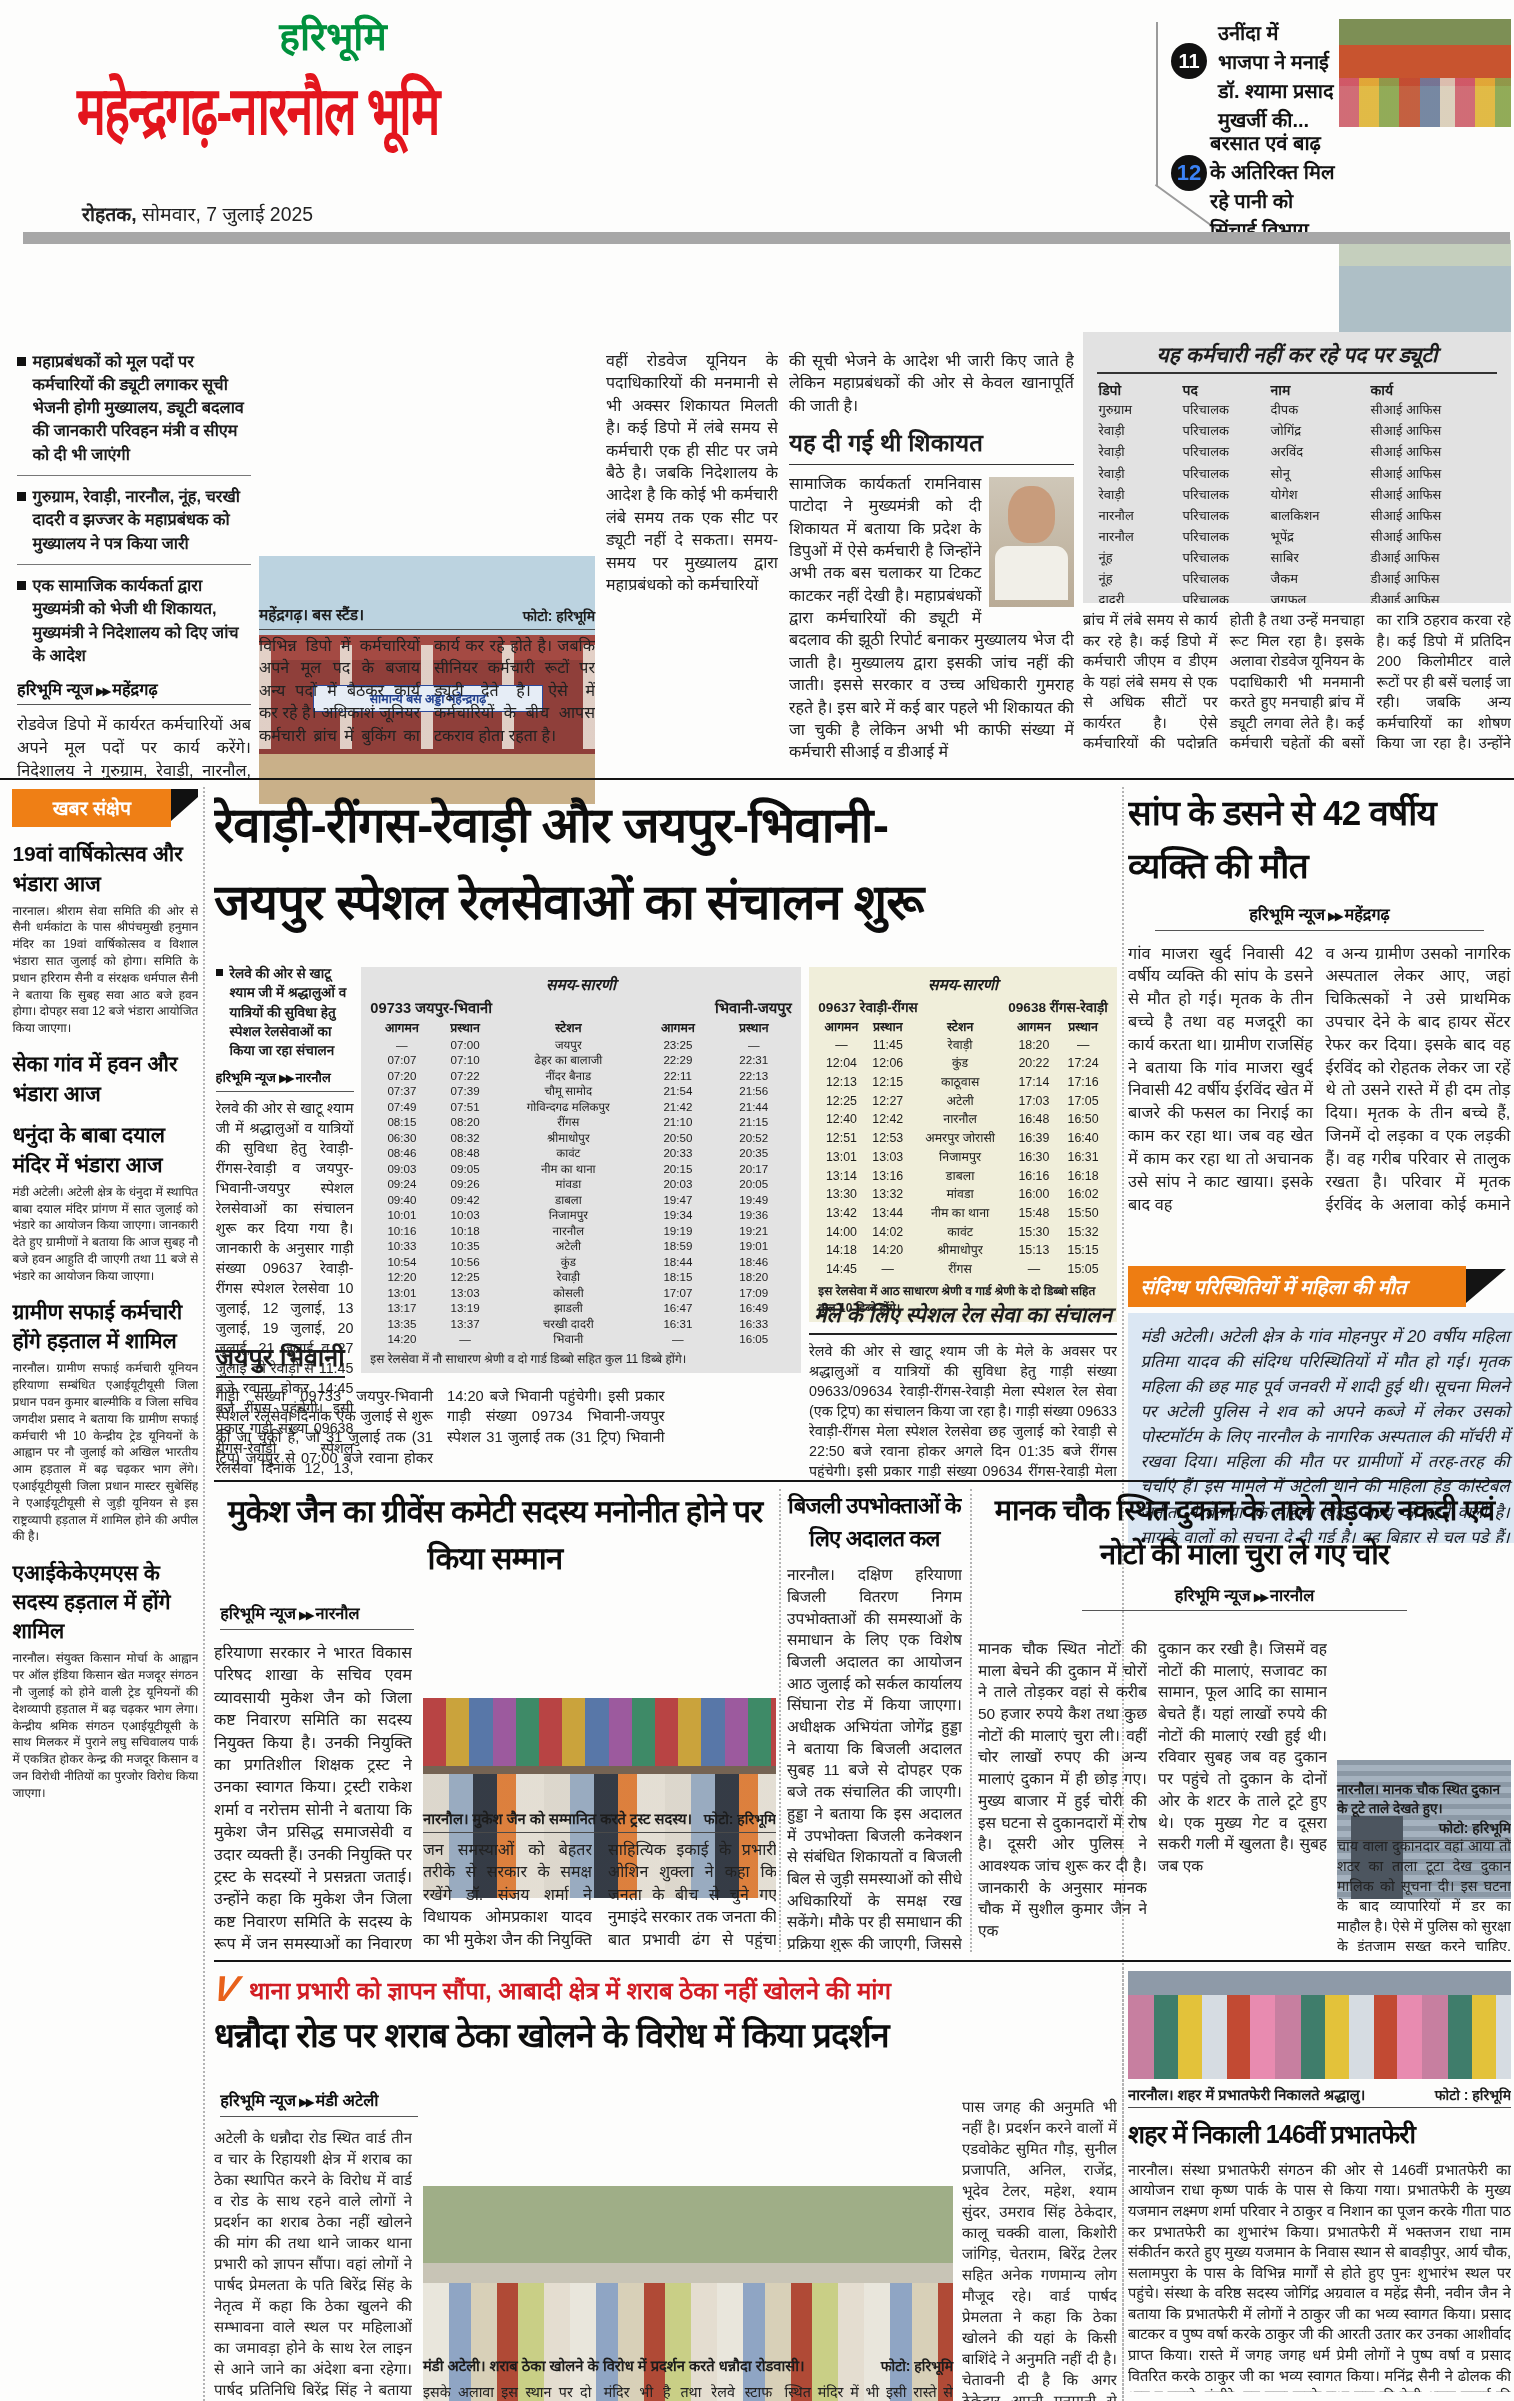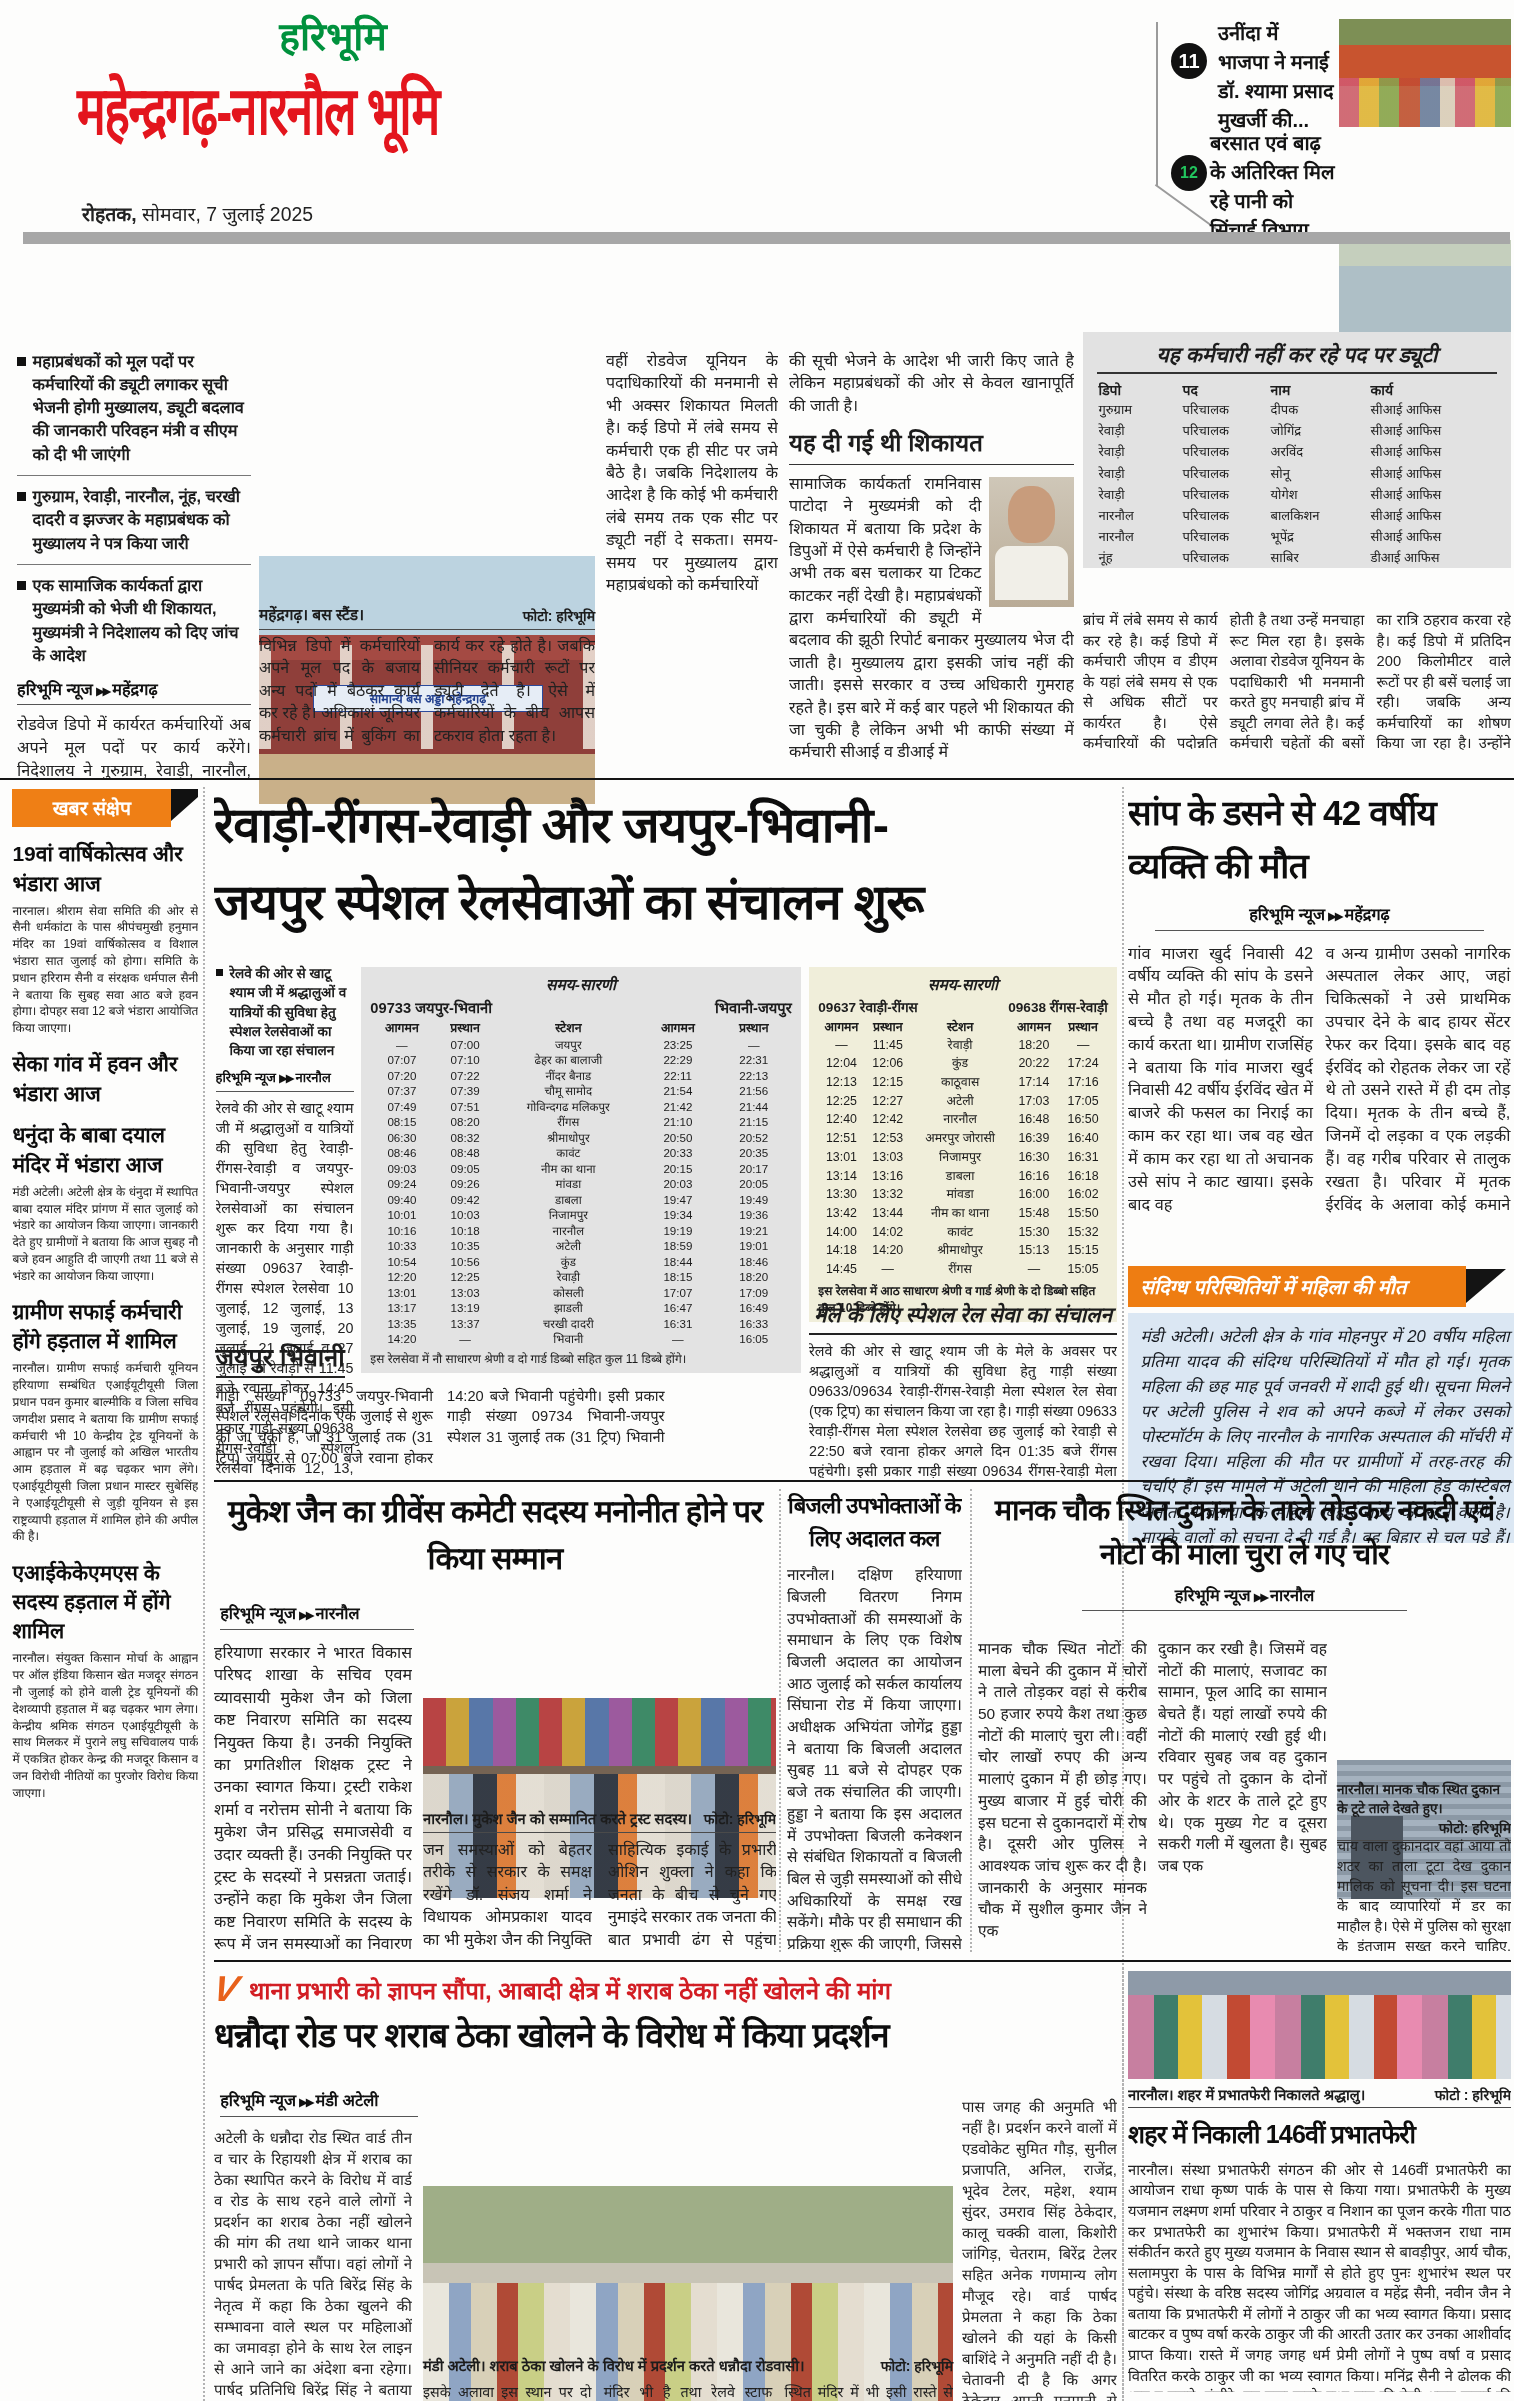--- a/index.html
+++ b/index.html
@@ -51,21 +51,21 @@
 
   <div class="a" style="left:1156px;top:22px;width:2.3px;height:164px;background:#9b9b9b"></div>
   <div class="a" style="left:1156px;top:184px;width:93px;height:2.3px;background:#9b9b9b;transform:rotate(36deg);transform-origin:0 0"></div>
 
   <div class="a" style="left:1171px;top:43px;width:36px;height:36px;border-radius:50%;background:#111;color:#fff;font-weight:800;font-size:20px;display:flex;align-items:center;justify-content:center">11</div>
   <div class="a" style="left:1218px;top:18.6px;width:116px;font-weight:600;font-size:20px;line-height:1.45;color:#131313">उनींदा में भाजपा ने मनाई डॉ. श्यामा प्रसाद मुखर्जी की...</div>
   <div class="a ph" style="left:1339px;top:18.6px;width:172px;height:108px;background:linear-gradient(180deg,#7d8f55 0 24%,#c8542f 24% 62%,#caa36a 62% 100%)">
     <div class="stripes" style="height:45%;opacity:.75"></div>
   </div>
 
-  <div class="a" style="left:1171px;top:155px;width:36px;height:36px;border-radius:50%;background:#111;color:#22c55e;font-weight:800;font-size:16px;display:flex;align-items:center;justify-content:center">12</div>
+  <div class="a" style="left:1171px;top:155px;width:36px;height:36px;border-radius:50%;background:#111;color:#3b82f6;font-weight:800;font-size:22px;display:flex;align-items:center;justify-content:center">12</div>
   <div class="a" style="left:1210px;top:129px;width:125px;font-weight:600;font-size:20px;line-height:1.45;color:#131313">बरसात एवं बाढ़ के अतिरिक्त मिल रहे पानी को सिंचाई विभाग...</div>
   <div class="a ph" style="left:1339px;top:132px;width:172px;height:99px;background:linear-gradient(180deg,#c5cfbd 0 26%,#aebfc6 26% 100%)"></div>
 
   <div class="a" style="left:23px;top:232px;width:1487px;height:12.4px;background:#a7a7a7"></div>
 
 
   <div class="a lead-bullets" style="left:17px;top:350px;width:234px;height:428px;overflow:hidden">
     <div class="b">
         <span class="sq"></span>
         <span>महाप्रबंधकों को मूल पदों पर कर्मचारियों की ड्यूटी लगाकर सूची भेजनी होगी मुख्यालय, ड्यूटी बदलाव की जानकारी परिवहन मंत्री व सीएम को दी भी जाएंगी</span>
@@ -99,21 +99,21 @@
     <div style="font-weight:800;font-size:24px;border-bottom:1.5px solid #333;padding-bottom:6.2px;margin:7.7px 0">यह दी गई थी शिकायत</div>
     <div>
       <div class="ph" style="float:right;width:85px;height:130px;margin:4.6px 0 4.6px 7.7px;background:linear-gradient(180deg,#cfc7b8,#b9ab96)">
         <div style="width:55%;height:44%;background:#c89c7c;border-radius:45% 45% 42% 42%;margin:10% auto 0"></div>
         <div style="width:86%;height:42%;background:#f1efe8;border-radius:12.4px 12.4px 0 0;margin:3% auto 0"></div>
       </div>
       <div class="bt" style="font-size:16px">सामाजिक कार्यकर्ता रामनिवास पाटोदा ने मुख्यमंत्री को दी शिकायत में बताया कि प्रदेश के डिपुओं में ऐसे कर्मचारी है जिन्होंने अभी तक बस चलाकर या टिकट काटकर नहीं देखी है। महाप्रबंधकों द्वारा कर्मचारियों की ड्यूटी में बदलाव की झूठी रिपोर्ट बनाकर मुख्यालय भेज दी जाती है। मुख्यालय द्वारा इसकी जांच नहीं की जाती। इससे सरकार व उच्च अधिकारी गुमराह रहते है। इस बारे में कई बार पहले भी शिकायत की जा चुकी है लेकिन अभी भी काफी संख्या में कर्मचारी सीआई व डीआई में</div>
     </div>
   </div>
 
-  <div class="a" style="left:1083px;top:332px;width:428px;height:236px;background:#e2e2e2;padding:7.7px 14px;box-sizing:border-box;overflow:hidden">
+  <div class="a" style="left:1083px;top:332px;width:428px;height:271px;background:#e2e2e2;padding:7.7px 14px;box-sizing:border-box;overflow:hidden">
     <div class="tbl-title">यह कर्मचारी नहीं कर रहे पद पर ड्यूटी</div>
     <table class="duty">
       <thead>
         <tr>
           <th style="width:21%">डिपो</th>
           <th style="width:22%">पद</th>
           <th style="width:25%">नाम</th>
           <th style="width:32%">कार्य</th>
         </tr>
       </thead>

